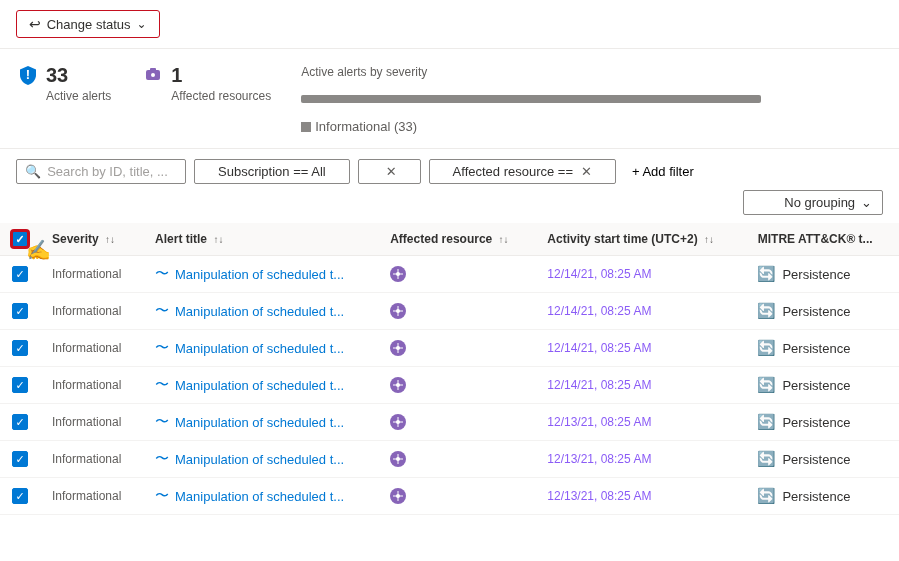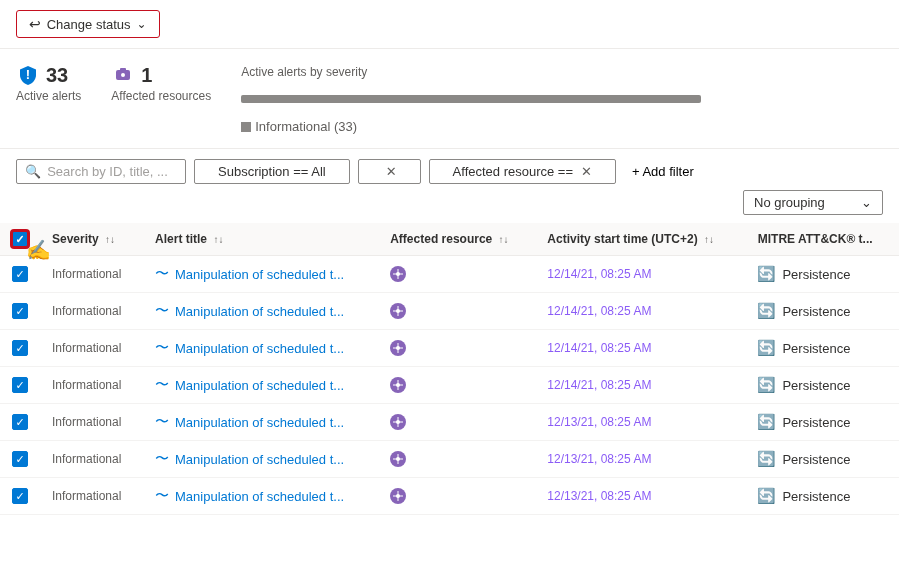--- a/index.html
+++ b/index.html
@@ -27,21 +27,21 @@
 
     .summary-row {
       display: flex;
       align-items: flex-start;
       padding: 14px 16px;
       gap: 30px;
       border-bottom: 1px solid #edebe9;
     }
     .summary-item { display: flex; flex-direction: column; }
     .summary-item .count { font-size: 20px; font-weight: 600; line-height: 1.1; }
-    .summary-item .label { font-size: 12px; color: #605e5c; margin-top: 2px; }
+    .summary-item .label { font-size: 12px; color: #605e5c; margin-top: 2px; margin-left: 30px; }
     .summary-icon-row { display: flex; align-items: center; gap: 6px; }
     .shield-icon { width: 24px; height: 24px; display: flex; align-items: center; justify-content: center; }
 
     .severity-bar-section {
       flex: 1;
       display: flex;
       flex-direction: column;
       gap: 16px;
       padding-top: 2px;
     }
@@ -97,21 +97,21 @@
     .grouping-dropdown {
       display: flex;
       align-items: center;
       gap: 6px;
       border: 1px solid #8a8886;
       border-radius: 2px;
       padding: 4px 10px;
       cursor: pointer;
       font-size: 12px;
       min-width: 140px;
-      justify-content: space-between;
+      justify-content: flex-end;
       background: #fff;
     }
 
     .table-container { width: 100%; overflow-x: auto; }
     table { width: 100%; border-collapse: collapse; }
     thead tr { border-bottom: 1px solid #edebe9; background: #faf9f8; }
     thead th {
       padding: 8px 12px;
       text-align: left;
       font-weight: 600;

